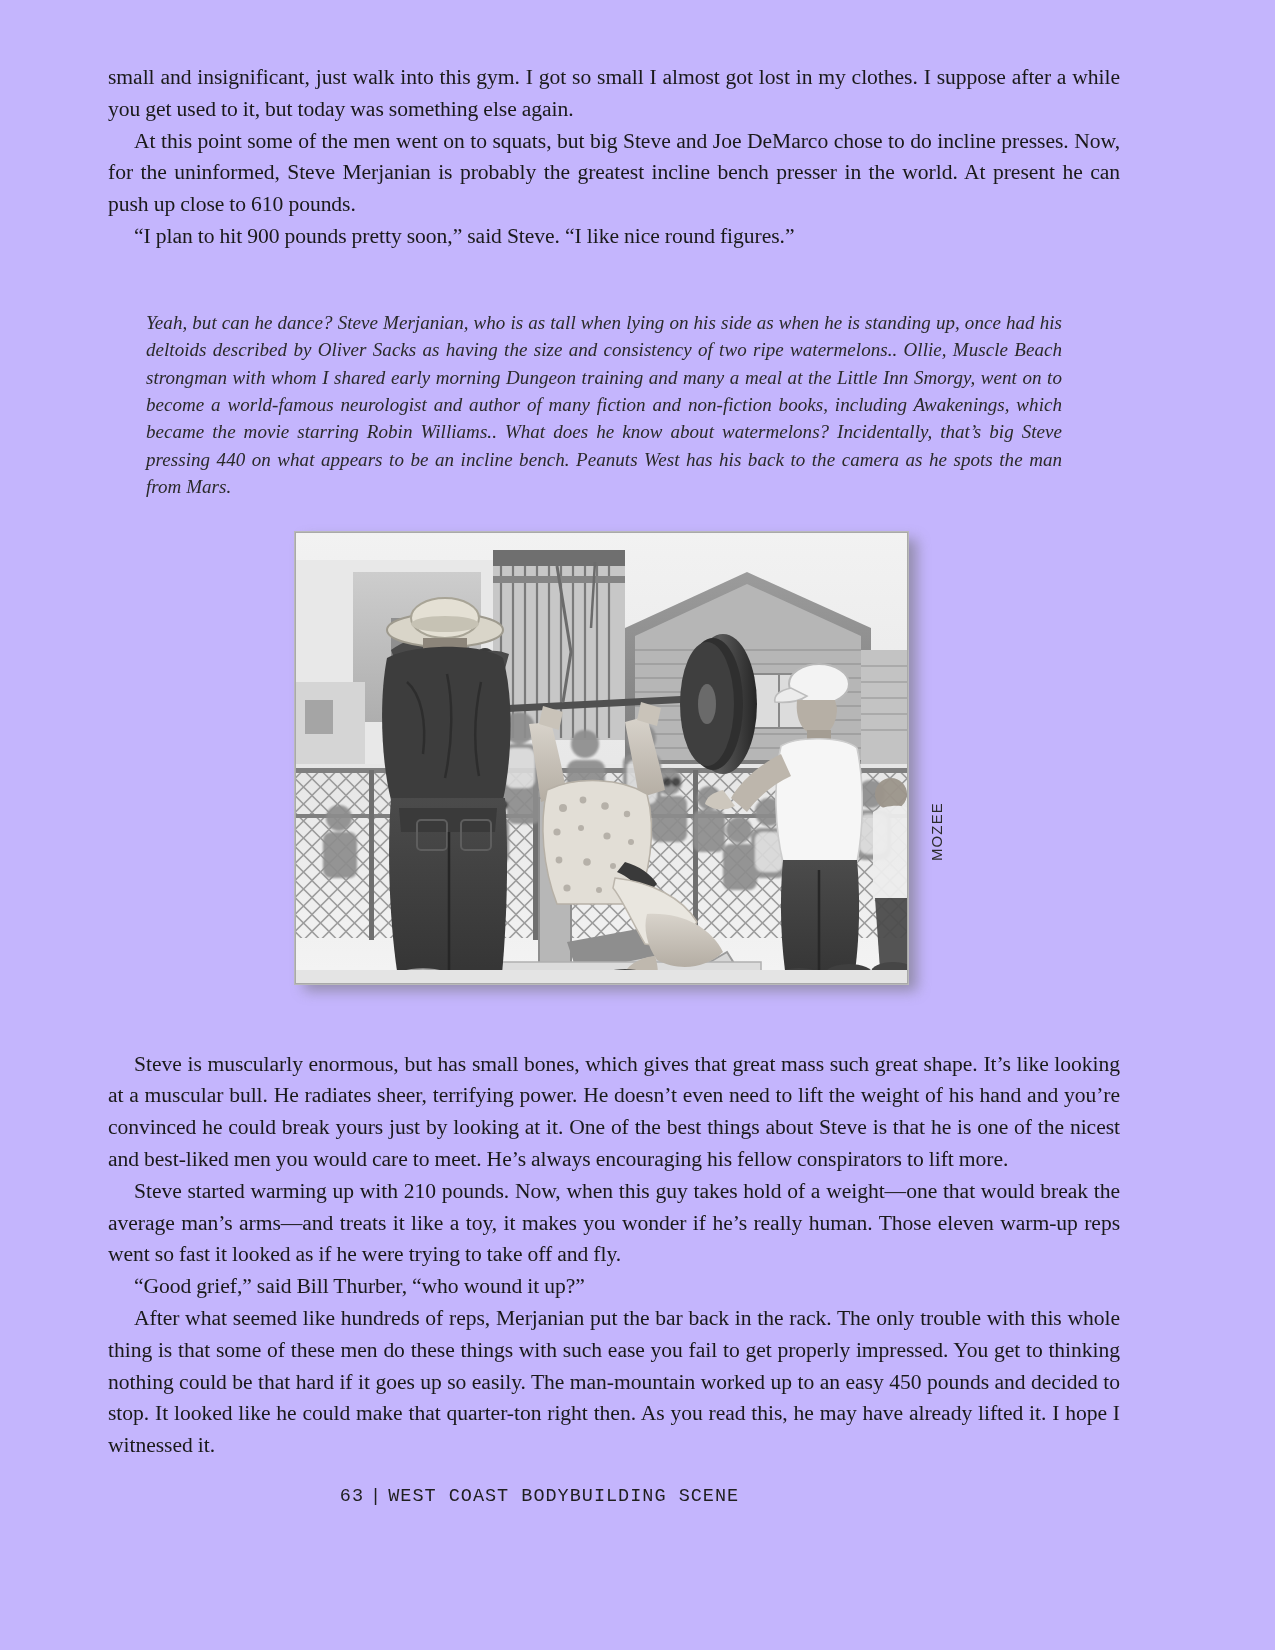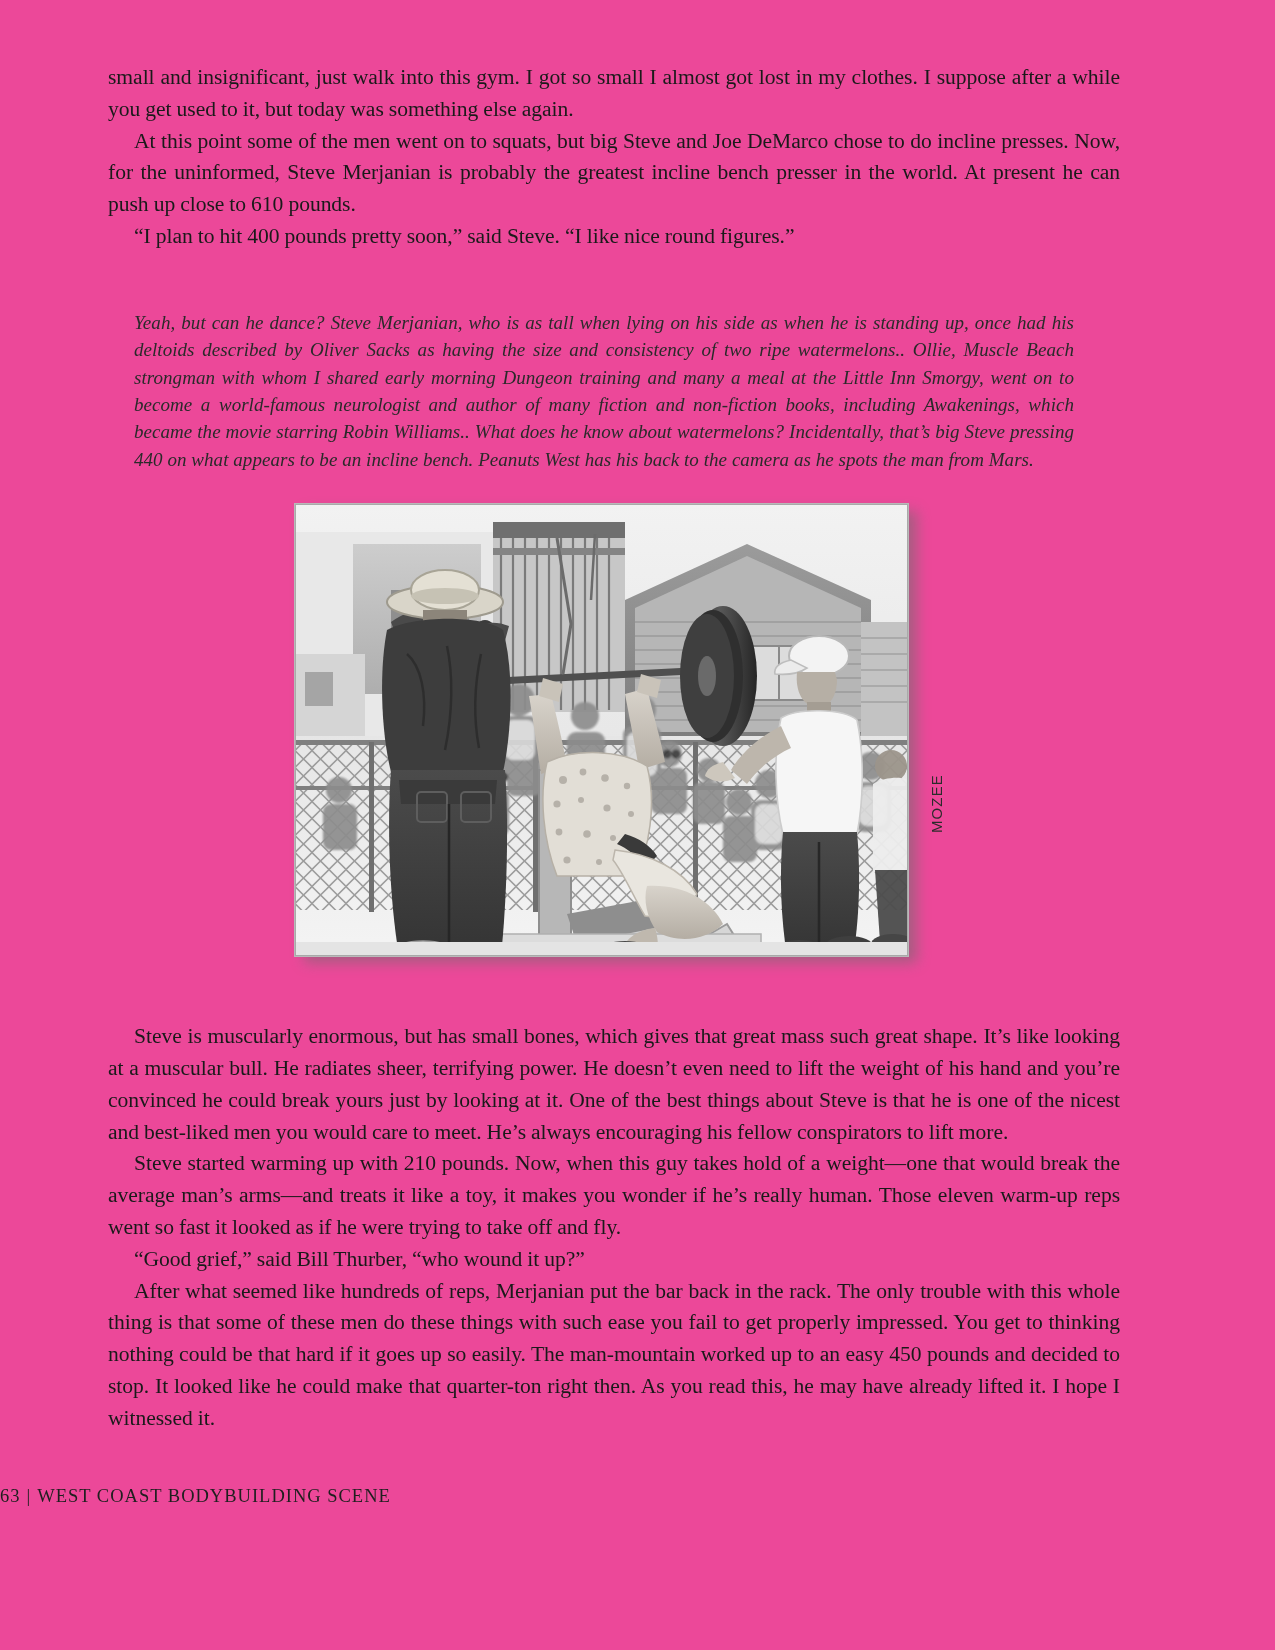--- a/index.html
+++ b/index.html
@@ -13,21 +13,21 @@
     font-family: "Liberation Serif", "DejaVu Serif", serif;
     color: #1a1a1a;
     position: relative;
     overflow: hidden;
   }
   .page {
     position: absolute;
     left: 0; top: 0;
     width: 1275px;
     height: 1650px;
-    background: #ec4899;
+    background: #c4b5fd;
   }
   .content {
     position: absolute;
     left: 108px;
     top: 62px;
     width: 1012px;
   }
 
   
   .body-text p {
@@ -44,21 +44,21 @@
     text-indent: 26px;
   }
 
   
   .caption-block {
     margin-top: 56px;
     margin-left: 26px;
     width: 940px;
   }
   .caption-block p {
-    margin: 0;
+    margin: 12px;
     font-style: italic;
     font-size: 19px;
     line-height: 27.4px;
     text-align: justify;
     color: #2a2a2a;
     letter-spacing: 0.05px;
   }
 
   
   .figure {
@@ -100,40 +100,40 @@
     transform-origin: left top;
     white-space: nowrap;
   }
 
   
   .footer {
     position: absolute;
     left: 0;
     top: 1486px;
     width: 1079px;
-    text-align: left;
-    font-family: Liberation Serif, serif;
+    text-align: center;
+    font-family: Liberation Mono, monospace;
     font-size: 18.5px;
     letter-spacing: 1.0px;
     color: #1f1f1f;
   }
   .footer .sep { padding: 0 6px; }
 
   .lower-text { margin-top: 48px; }
 </style>
 </head>
 <body>
 
 <div class="page">
   <div class="content">
 
     <div class="body-text">
       <p>small and insignificant, just walk into this gym. I got so small I almost got lost in my clothes. I suppose after a while you get used to it, but today was something else again.</p>
       <p class="indent">At this point some of the men went on to squats, but big Steve and Joe DeMarco chose to do incline presses. Now, for the uninformed, Steve Merjanian is probably the greatest incline bench presser in the world. At present he can push up close to 610 pounds.</p>
-      <p class="indent">“I plan to hit 400 pounds pretty soon,” said Steve. “I like nice round figures.”</p>
+      <p class="indent">“I plan to hit 900 pounds pretty soon,” said Steve. “I like nice round figures.”</p>
     </div>
 
     <div class="caption-block">
       <p>Yeah, but can he dance? Steve Merjanian, who is as tall when lying on his side as when he is standing up, once had his deltoids described by Oliver Sacks as having the size and consistency of two ripe watermelons.. Ollie, Muscle Beach strongman with whom I shared early morning Dungeon training and many a meal at the Little Inn Smorgy, went on to become a world-famous neurologist and author of many fiction and non-fiction books, including Awakenings, which became the movie starring Robin Williams.. What does he know about watermelons? Incidentally, that’s big Steve pressing 440 on what appears to be an incline bench. Peanuts West has his back to the camera as he spots the man from Mars.</p>
     </div>
 
     <div class="figure">
       <div class="photo-shadow"></div>
       <div class="photo">
         <svg width="613" height="452" viewBox="0 0 613 452" role="img">

